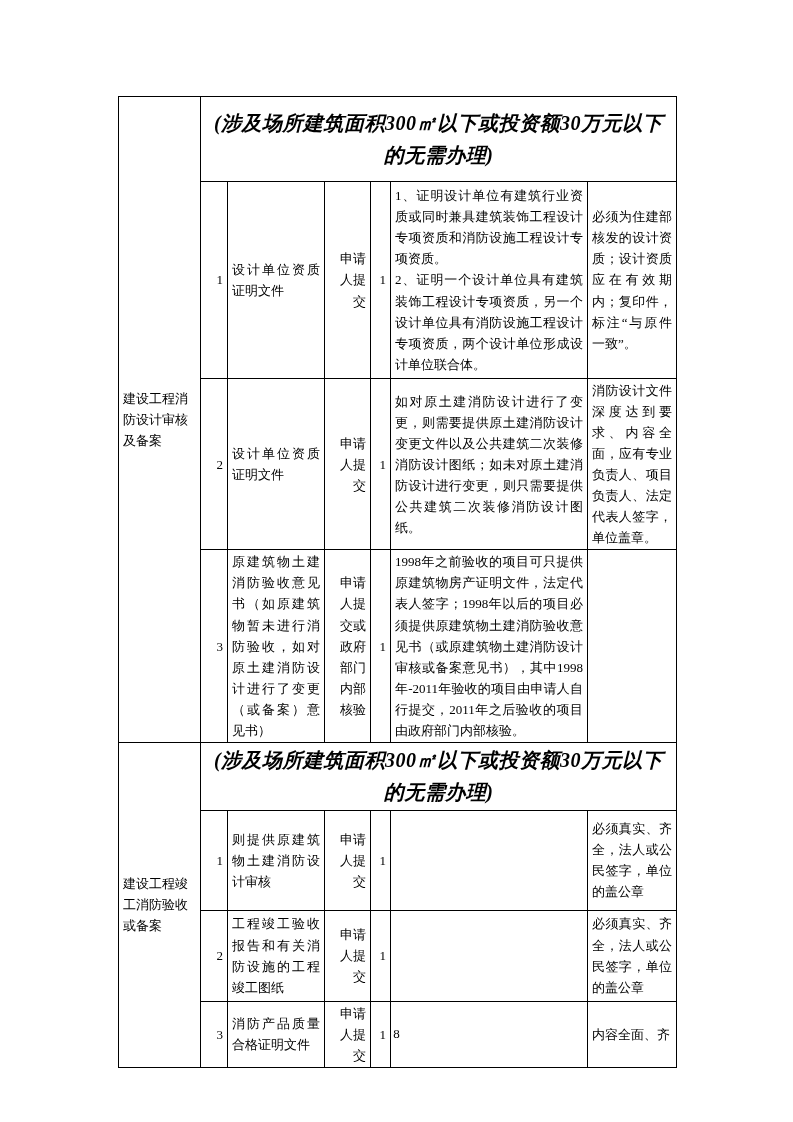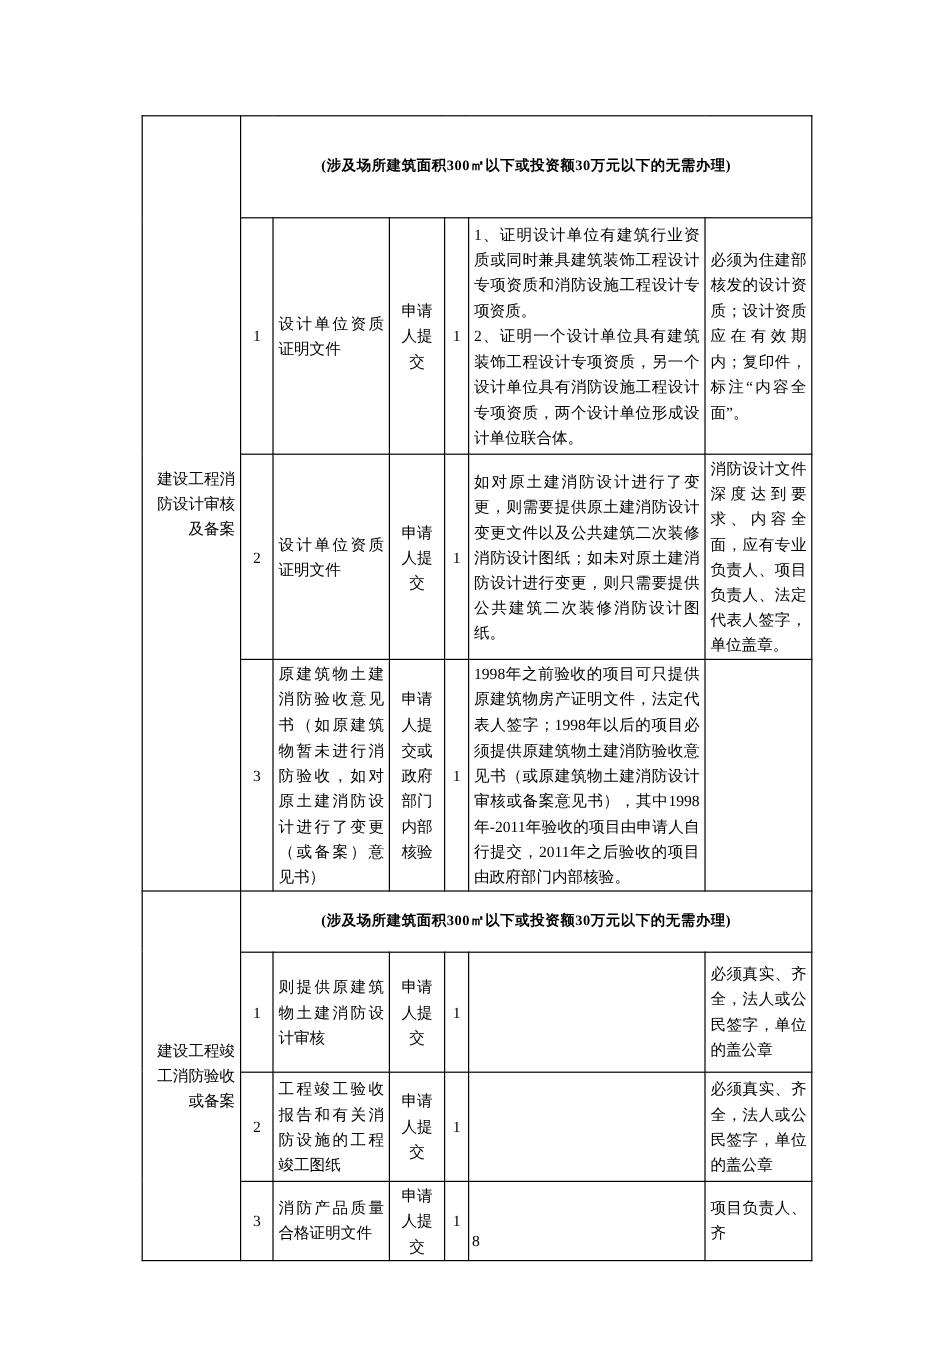--- a/index.html
+++ b/index.html
@@ -31,32 +31,33 @@
   }
   table.doc td {
     border: 1px solid #000;
     vertical-align: middle;
     padding: 1px 4px;
     line-height: 1.62;
     overflow: hidden;
     word-break: break-all;
   }
   td.cat {
-    text-align: right;
+    text-align: left;
     padding: 1px 8px;
   }
   td.band {
     font-weight: bold;
     text-align: center;
-    font-size: 12px;
+    font-size: 20px;
     letter-spacing: 0.5px;
+    font-style: italic;
   }
   td.band1 { line-height: 42px; }
   td.band2 { line-height: 26px; }
-  .center { text-align: center; }
+  .center { text-align: right; }
   .justify {
     text-align: justify;
     text-justify: inter-character;
   }
   td.namecell { padding: 1px 3px; }
   td.reqcell  { padding: 1px 3px; }
   td.desccell { padding: 1px 4px; }
   tr.h85  { height: 85px; }
   tr.h197 { height: 197px; }
   tr.h169 { height: 169px; }
@@ -98,21 +99,21 @@
 
       <tr class="h197">
         <td class="center">1</td>
         <td class="justify namecell">设计单位资质证明文件</td>
         <td class="center">申请人提交</td>
         <td class="center">1</td>
         <td class="justify desccell">
           <div>1、证明设计单位有建筑行业资质或同时兼具建筑装饰工程设计专项资质和消防设施工程设计专项资质。</div>
           <div>2、证明一个设计单位具有建筑装饰工程设计专项资质，另一个设计单位具有消防设施工程设计专项资质，两个设计单位形成设计单位联合体。</div>
         </td>
-        <td class="justify reqcell">必须为住建部核发的设计资质；设计资质应在有效期内；复印件，标注“内容全面”。</td>
+        <td class="justify reqcell">必须为住建部核发的设计资质；设计资质应在有效期内；复印件，标注“与原件一致”。</td>
       </tr>
 
       <tr class="h169">
         <td class="center">2</td>
         <td class="justify namecell">设计单位资质证明文件</td>
         <td class="center">申请人提交</td>
         <td class="center">1</td>
         <td class="justify desccell">如对原土建消防设计进行了变更，则需要提供原土建消防设计变更文件以及公共建筑二次装修消防设计图纸；如未对原土建消防设计进行变更，则只需要提供公共建筑二次装修消防设计图纸。</td>
         <td class="justify reqcell">消防设计文件深度达到要求、内容全面，应有专业负责人、项目负责人、法定代表人签字，单位盖章。</td>
       </tr>
@@ -148,21 +149,21 @@
         <td class="justify desccell"></td>
         <td class="justify reqcell">必须真实、齐全，法人或公民签字，单位的盖公章</td>
       </tr>
 
       <tr class="h39">
         <td class="center">3</td>
         <td class="justify namecell">消防产品质量合格证明文件</td>
         <td class="center">申请人提交</td>
         <td class="center">1</td>
         <td class="justify desccell"></td>
-        <td class="justify reqcell">项目负责人、齐</td>
+        <td class="justify reqcell">内容全面、齐</td>
       </tr>
 
     </tbody>
   </table>
 
   <div class="page-number">8</div>
 
 </div>
 
 </body></html>

